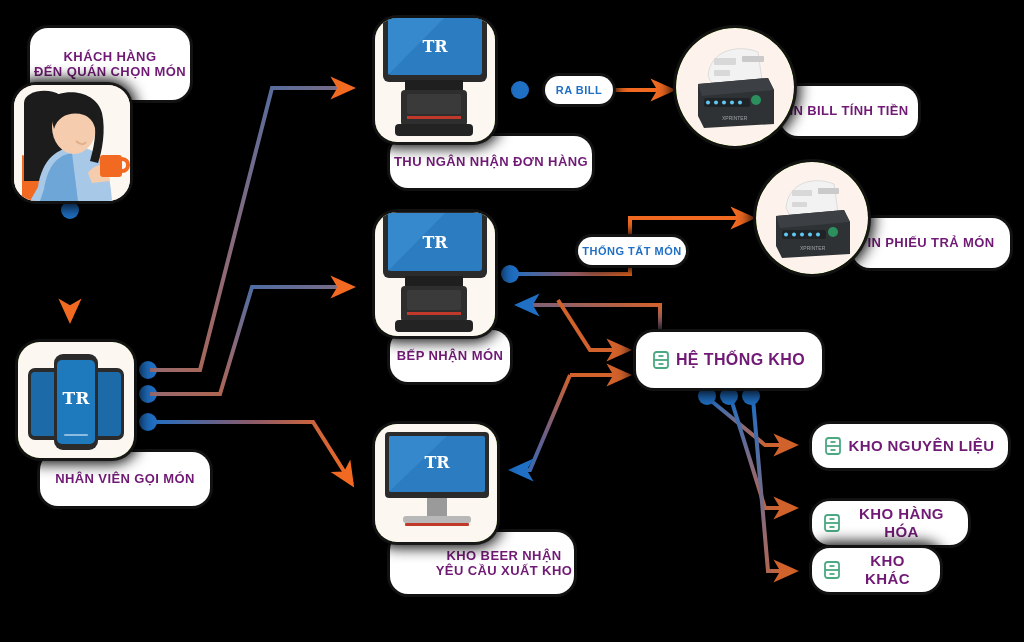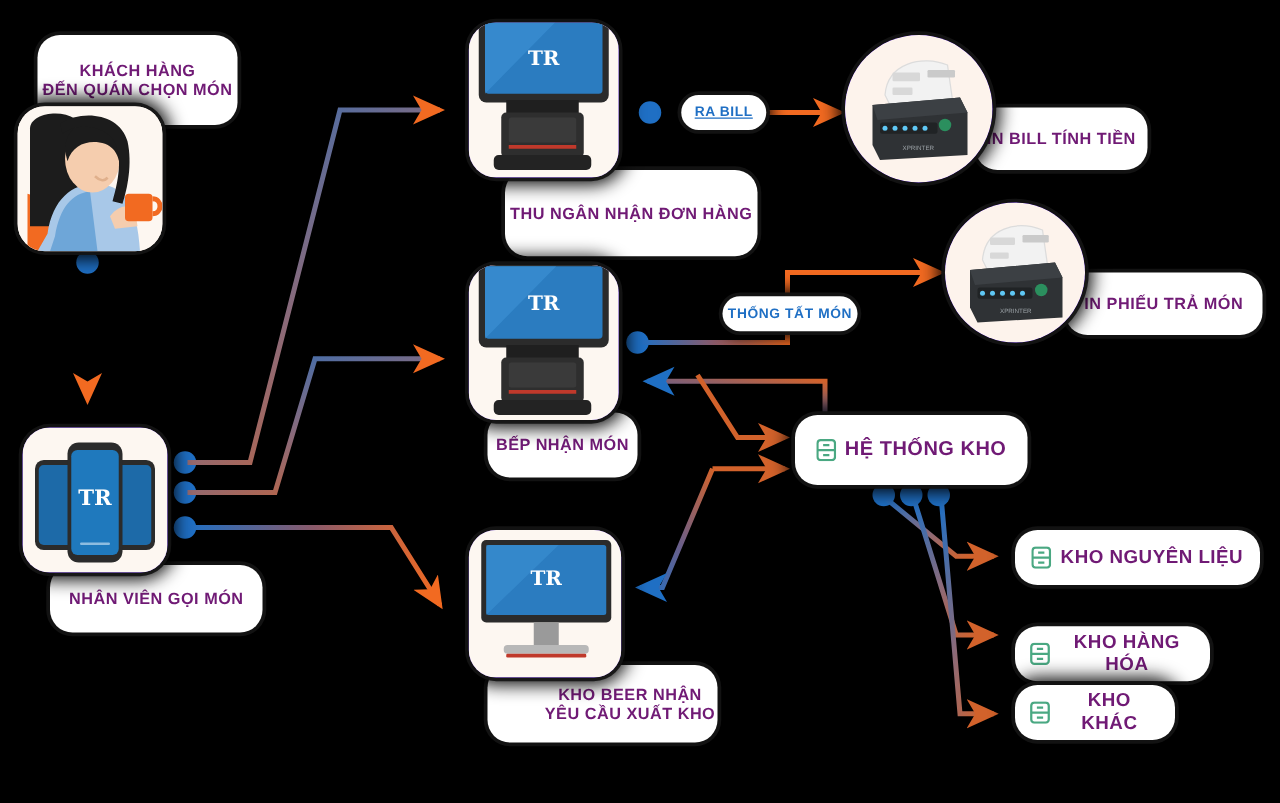--- a/index.html
+++ b/index.html
@@ -36,21 +36,21 @@
     line-height: 1.18;
     font-size: 13px;
     text-transform: uppercase;
     white-space: pre-line;
   }
 
   
   .tile {
     position: absolute;
     border-radius: 22px;
-    background: #8b5cf6;
+    background: #4d7c0f;
     box-shadow: 0 0 0 3px rgba(20,20,20,0.92),
                 0 0 14px 6px rgba(0,0,0,0.95);
     overflow: hidden;
     box-sizing: border-box;
   }
   .tile.round {
     border-radius: 50%;
   }
 
   
@@ -242,21 +242,21 @@
       <rect x="13" y="-1" width="94" height="58" rx="3" fill="#2b7cc0"></rect>
       <path d="M13,-1 L70,-1 L13,57 Z" fill="#3d93d6" opacity="0.6"></path>
       <text x="60" y="34" font-family="DejaVu Serif, serif" font-size="16" font-weight="bold" fill="#ffffff" text-anchor="middle">TR</text>
       <rect x="30" y="62" width="58" height="12" fill="#1f1f1f"></rect>
       <rect x="26" y="72" width="66" height="36" rx="4" fill="#2e2e2e"></rect>
       <rect x="32" y="76" width="54" height="20" rx="2" fill="#3a3a3a"></rect>
       <rect x="32" y="98" width="54" height="3" fill="#c0392b"></rect>
       <rect x="20" y="106" width="78" height="12" rx="4" fill="#232323"></rect>
     </svg>
   </div>
-  <div class="card" style="left:404px; top:136px; width:202px; height:69px; z-index:4;">
+  <div class="card" style="left:390px; top:136px; width:202px; height:52px; z-index:4;">
     <span class="label">THU NGÂN NHẬN ĐƠN HÀNG</span>
   </div>
 
   <div class="tile" style="left:375px; top:212px; width:120px; height:124px; z-index:5;">
     <svg viewBox="0 0 120 124" width="120" height="124">
       <rect width="120" height="124" fill="#fdf7f1"></rect>
       <rect x="8" y="-4" width="104" height="70" rx="6" fill="#2b2b2b"></rect>
       <rect x="13" y="1" width="94" height="58" rx="3" fill="#2b7cc0"></rect>
       <path d="M13,1 L70,1 L13,59 Z" fill="#3d93d6" opacity="0.6"></path>
       <text x="60" y="36" font-family="DejaVu Serif, serif" font-size="16" font-weight="bold" fill="#ffffff" text-anchor="middle">TR</text>
@@ -383,21 +383,21 @@
           <rect x="1" y="1" width="14" height="16" rx="2.5" fill="none" stroke="#4aa882" stroke-width="1.8"></rect>
           <line x1="1" y1="9" x2="15" y2="9" stroke="#4aa882" stroke-width="1.8"></line>
           <line x1="5.5" y1="5" x2="10.5" y2="5" stroke="#4aa882" stroke-width="1.8"></line>
           <line x1="5.5" y1="13" x2="10.5" y2="13" stroke="#4aa882" stroke-width="1.8"></line>
         </svg>
       </span>
       <span class="label" style="font-size:15px;">KHO KHÁC</span>
     </span>
   </div>
 
-  <div class="pill" style="left:545px; top:76px; width:68px; height:28px;text-decoration:underline;">
+  <div class="pill" style="left:545px; top:76px; width:68px; height:28px;">
     <span>RA BILL</span>
   </div>
 
   <div class="pill" style="left:578px; top:237px; width:108px; height:28px;">
     <span>THỐNG TẤT MÓN</span>
   </div>
 
 </div>
 
 </body></html>

